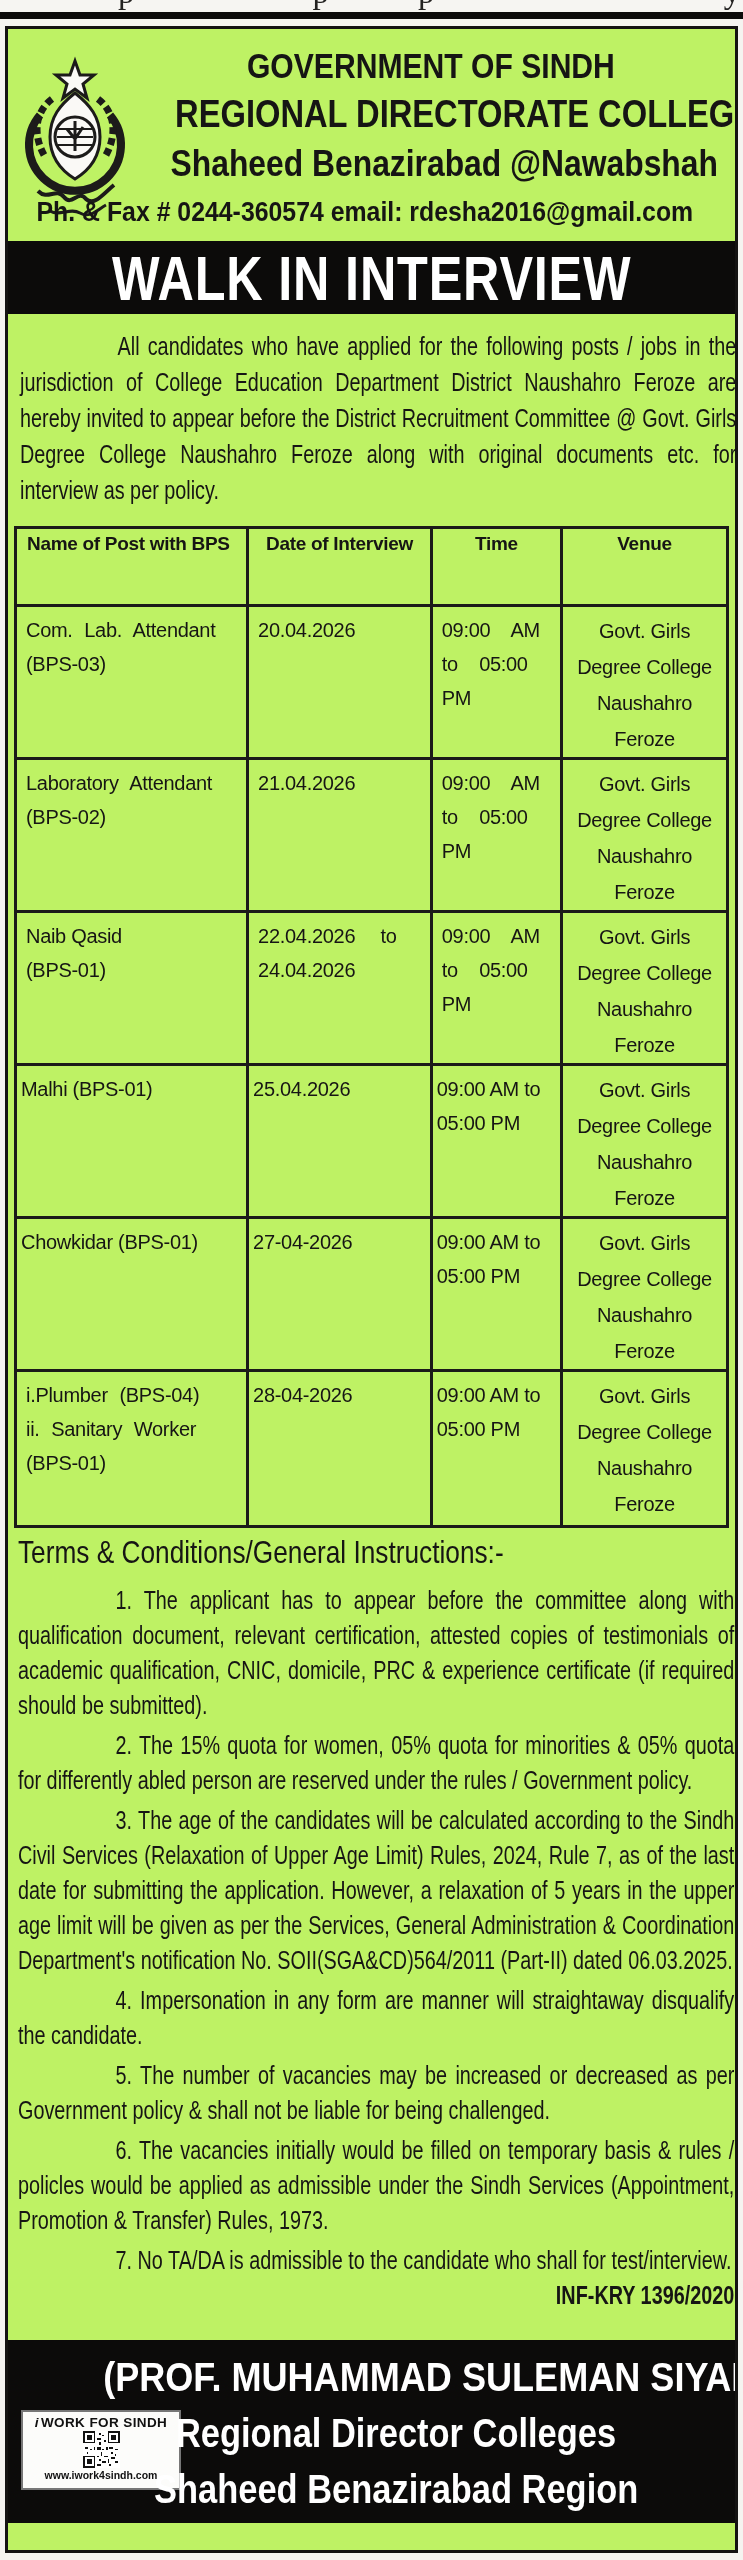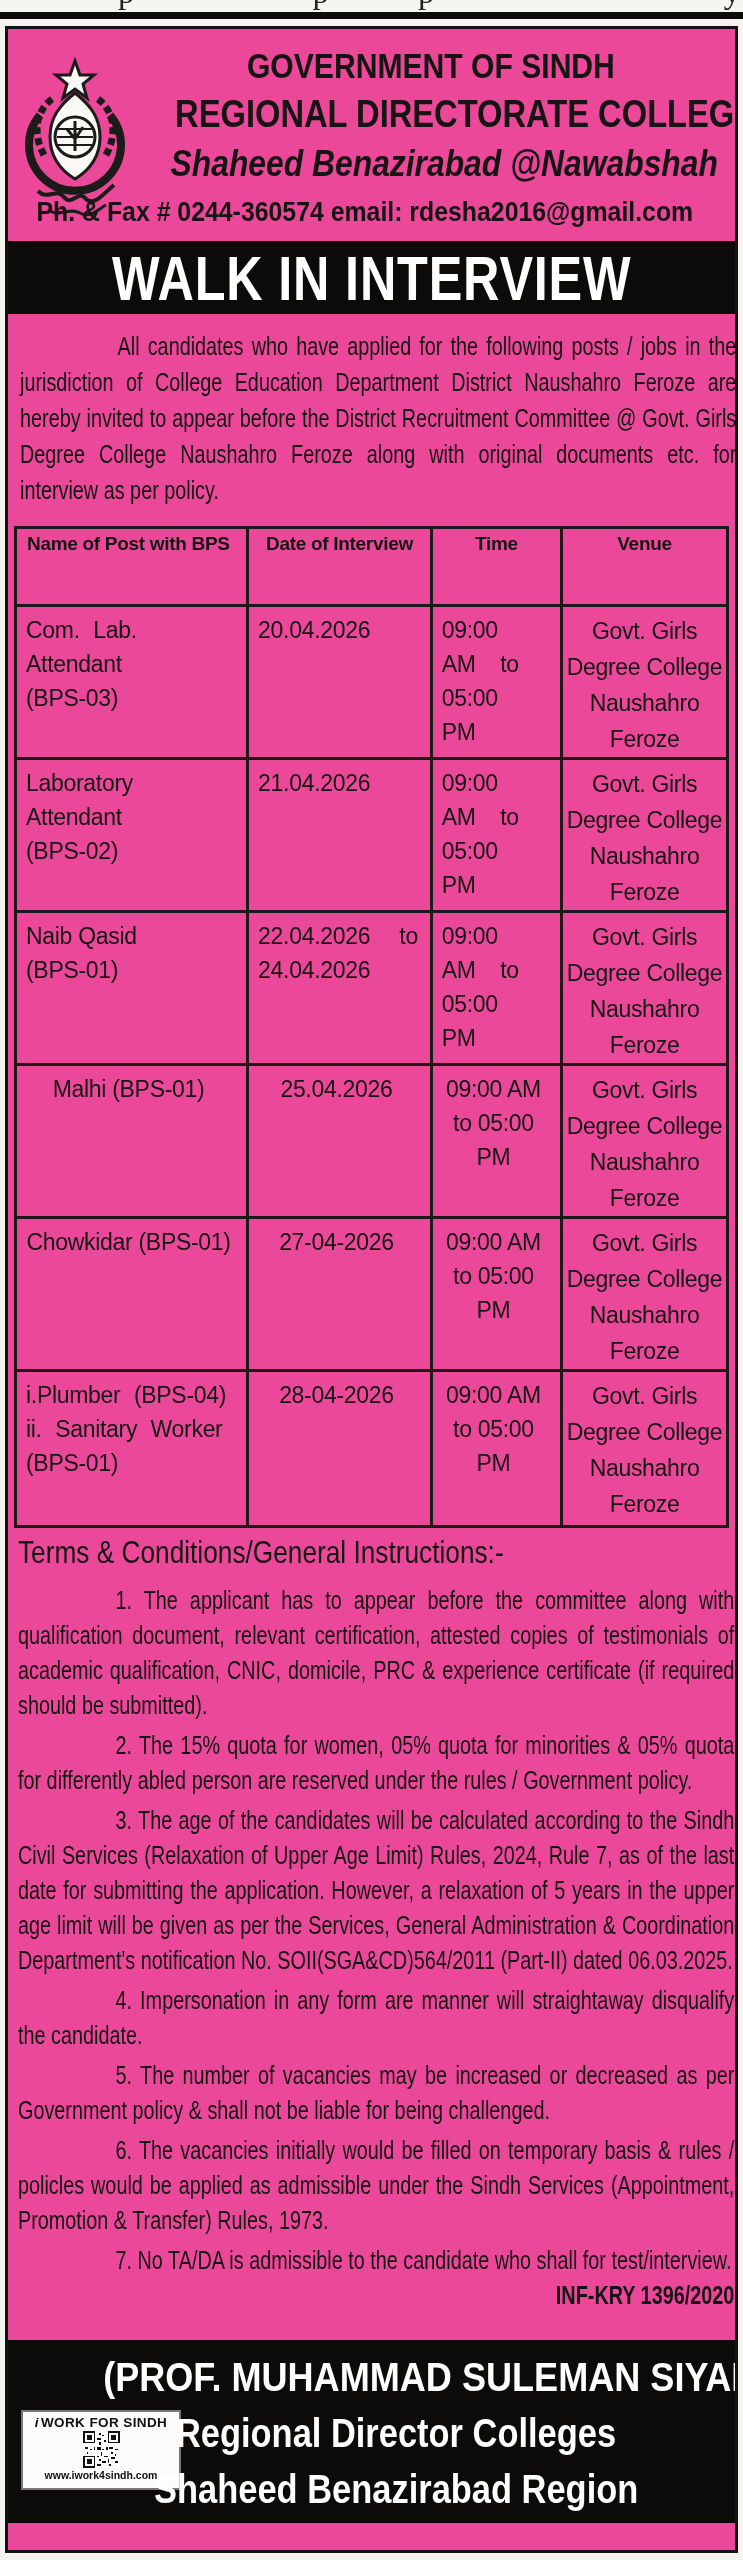--- a/index.html
+++ b/index.html
@@ -15,32 +15,32 @@
     position:absolute; top:-26px; left:118px;
     font-size:33px; color:#242322; white-space:pre; word-spacing:14px;
     font-family:"Liberation Serif", serif;
   }
   .top-bar { height:7px; background:#0d0c0b; }
   .gap { height:7px; }
 
   
   .ad-frame {
     margin:0 5px; height:2527px;
-    border:3px solid #141312; background:#ec4899;
+    border:3px solid #141312; background:#bef264;
     display:flex; flex-direction:column; overflow:hidden; position:relative;
   }
 
   
   .ad-header { position:relative; padding-top:14px; height:212px; }
   .emblem { position:absolute; left:12px; top:26px; width:110px; height:186px; }
   .titles { margin-left:118px; text-align:center; }
   .cond { display:inline-block; transform:scaleX(0.86); transform-origin:center; white-space:nowrap; }
   .org1 { font-size:35px; font-weight:bold; line-height:46px; }
   .org2 { font-size:38px; font-weight:bold; line-height:50px; }
-  .org3 { font-size:37px; font-weight:bold; line-height:50px;font-style:italic; }
+  .org3 { font-size:37px; font-weight:bold; line-height:50px; }
   .contact { text-align:left; font-size:27px; font-weight:bold; margin-top:8px; }
   .contact .cond { transform:scaleX(0.92); }
 
   
   .banner {
     background:#0c0b0a; color:#fff; height:73px;
     display:flex; align-items:center; justify-content:center;
   }
   .banner .cond { transform:scaleX(0.8); font-size:63px; font-weight:bold; letter-spacing:1px; }
 
@@ -59,26 +59,26 @@
     border:3px solid #1b1a19;
   }
   col.c1{width:32.6%;} col.c2{width:25.8%;} col.c3{width:18.3%;} col.c4{width:23.3%;}
   th, td { border:3px solid #1b1a19; vertical-align:top; }
   th {
     font-size:19px; font-weight:bold; text-align:center;
     padding-top:4px; height:78px; letter-spacing:-0.3px;
   }
   th.first { text-align:left; padding-left:10px; }
   td {
-    font-size:23px; line-height:34px; letter-spacing:-0.3px;
+    font-size:20px; line-height:34px; letter-spacing:-0.3px;
     padding:6px 6px 0 9px; white-space:pre-line;
   }
   tbody tr { height:130px; }
   tbody tr:last-child { height:156px;margin-top:7px; }
-  td.al-center { text-align:center; padding-left:4px; padding-right:10px; }
+  td.al-center { padding-left:4px; padding-right:10px; }
   td.c-post.al-spread { word-spacing:0.32em; text-align:left; }
   td.c-date.al-spread { word-spacing:1.0em; text-align:left; }
   td.c-time.al-spread { word-spacing:0.8em; text-align:left; }
   td.c-venue { text-align:center; line-height:36px; padding-left:2px; padding-right:2px; }
 
   
   .terms { margin:6px 0 0 10px; }
   .terms-heading { font-size:32px; font-weight:normal; margin-bottom:12px; }
   .terms-heading .cond { transform:scaleX(0.82); transform-origin:0 center; }
   .terms p.term { text-indent:128px; margin-bottom:5px; }

